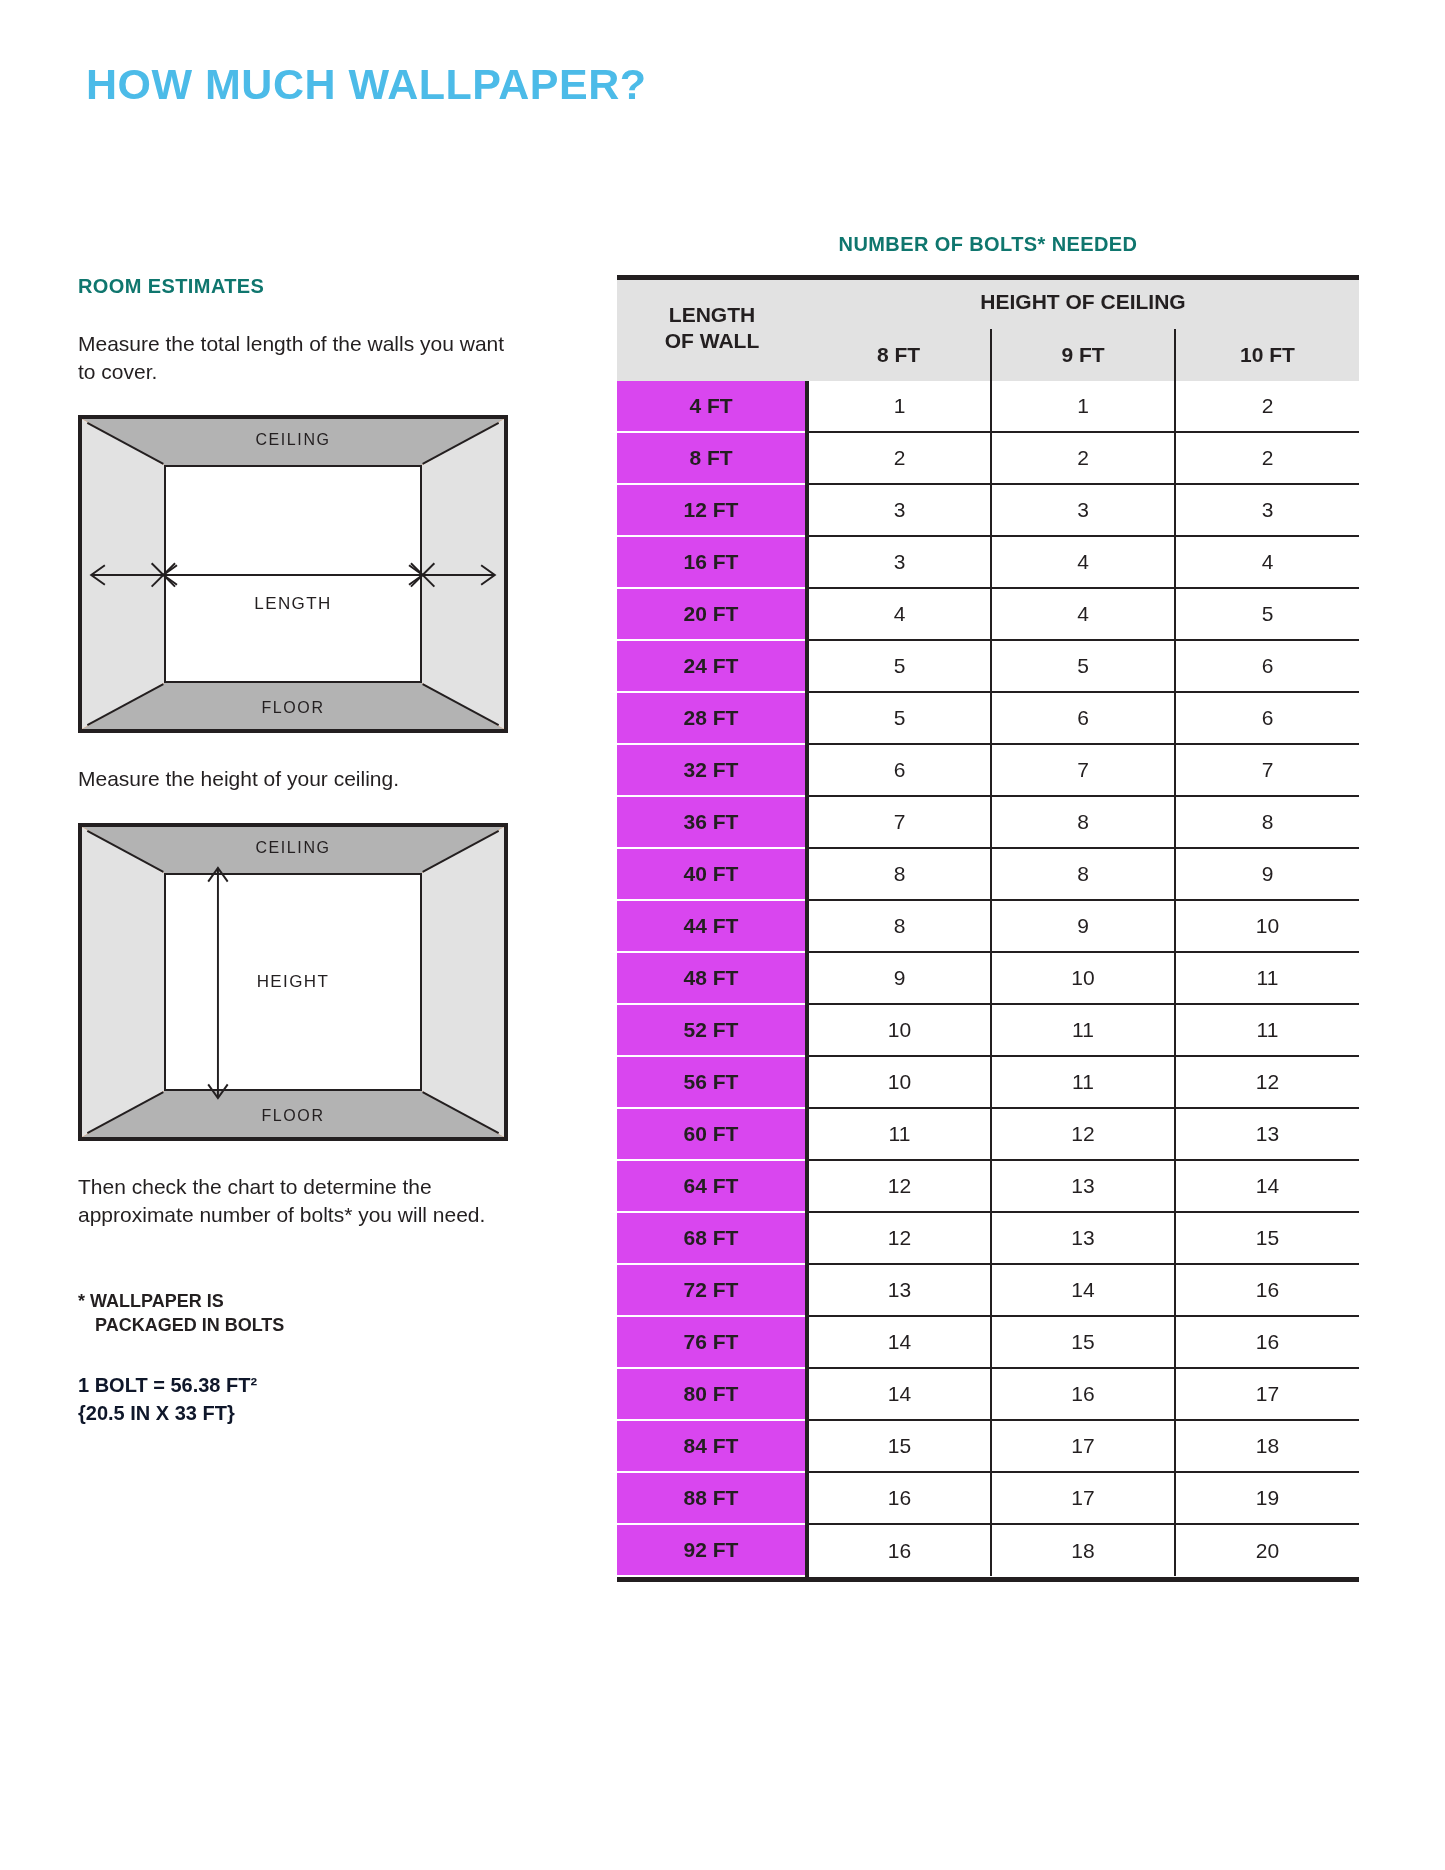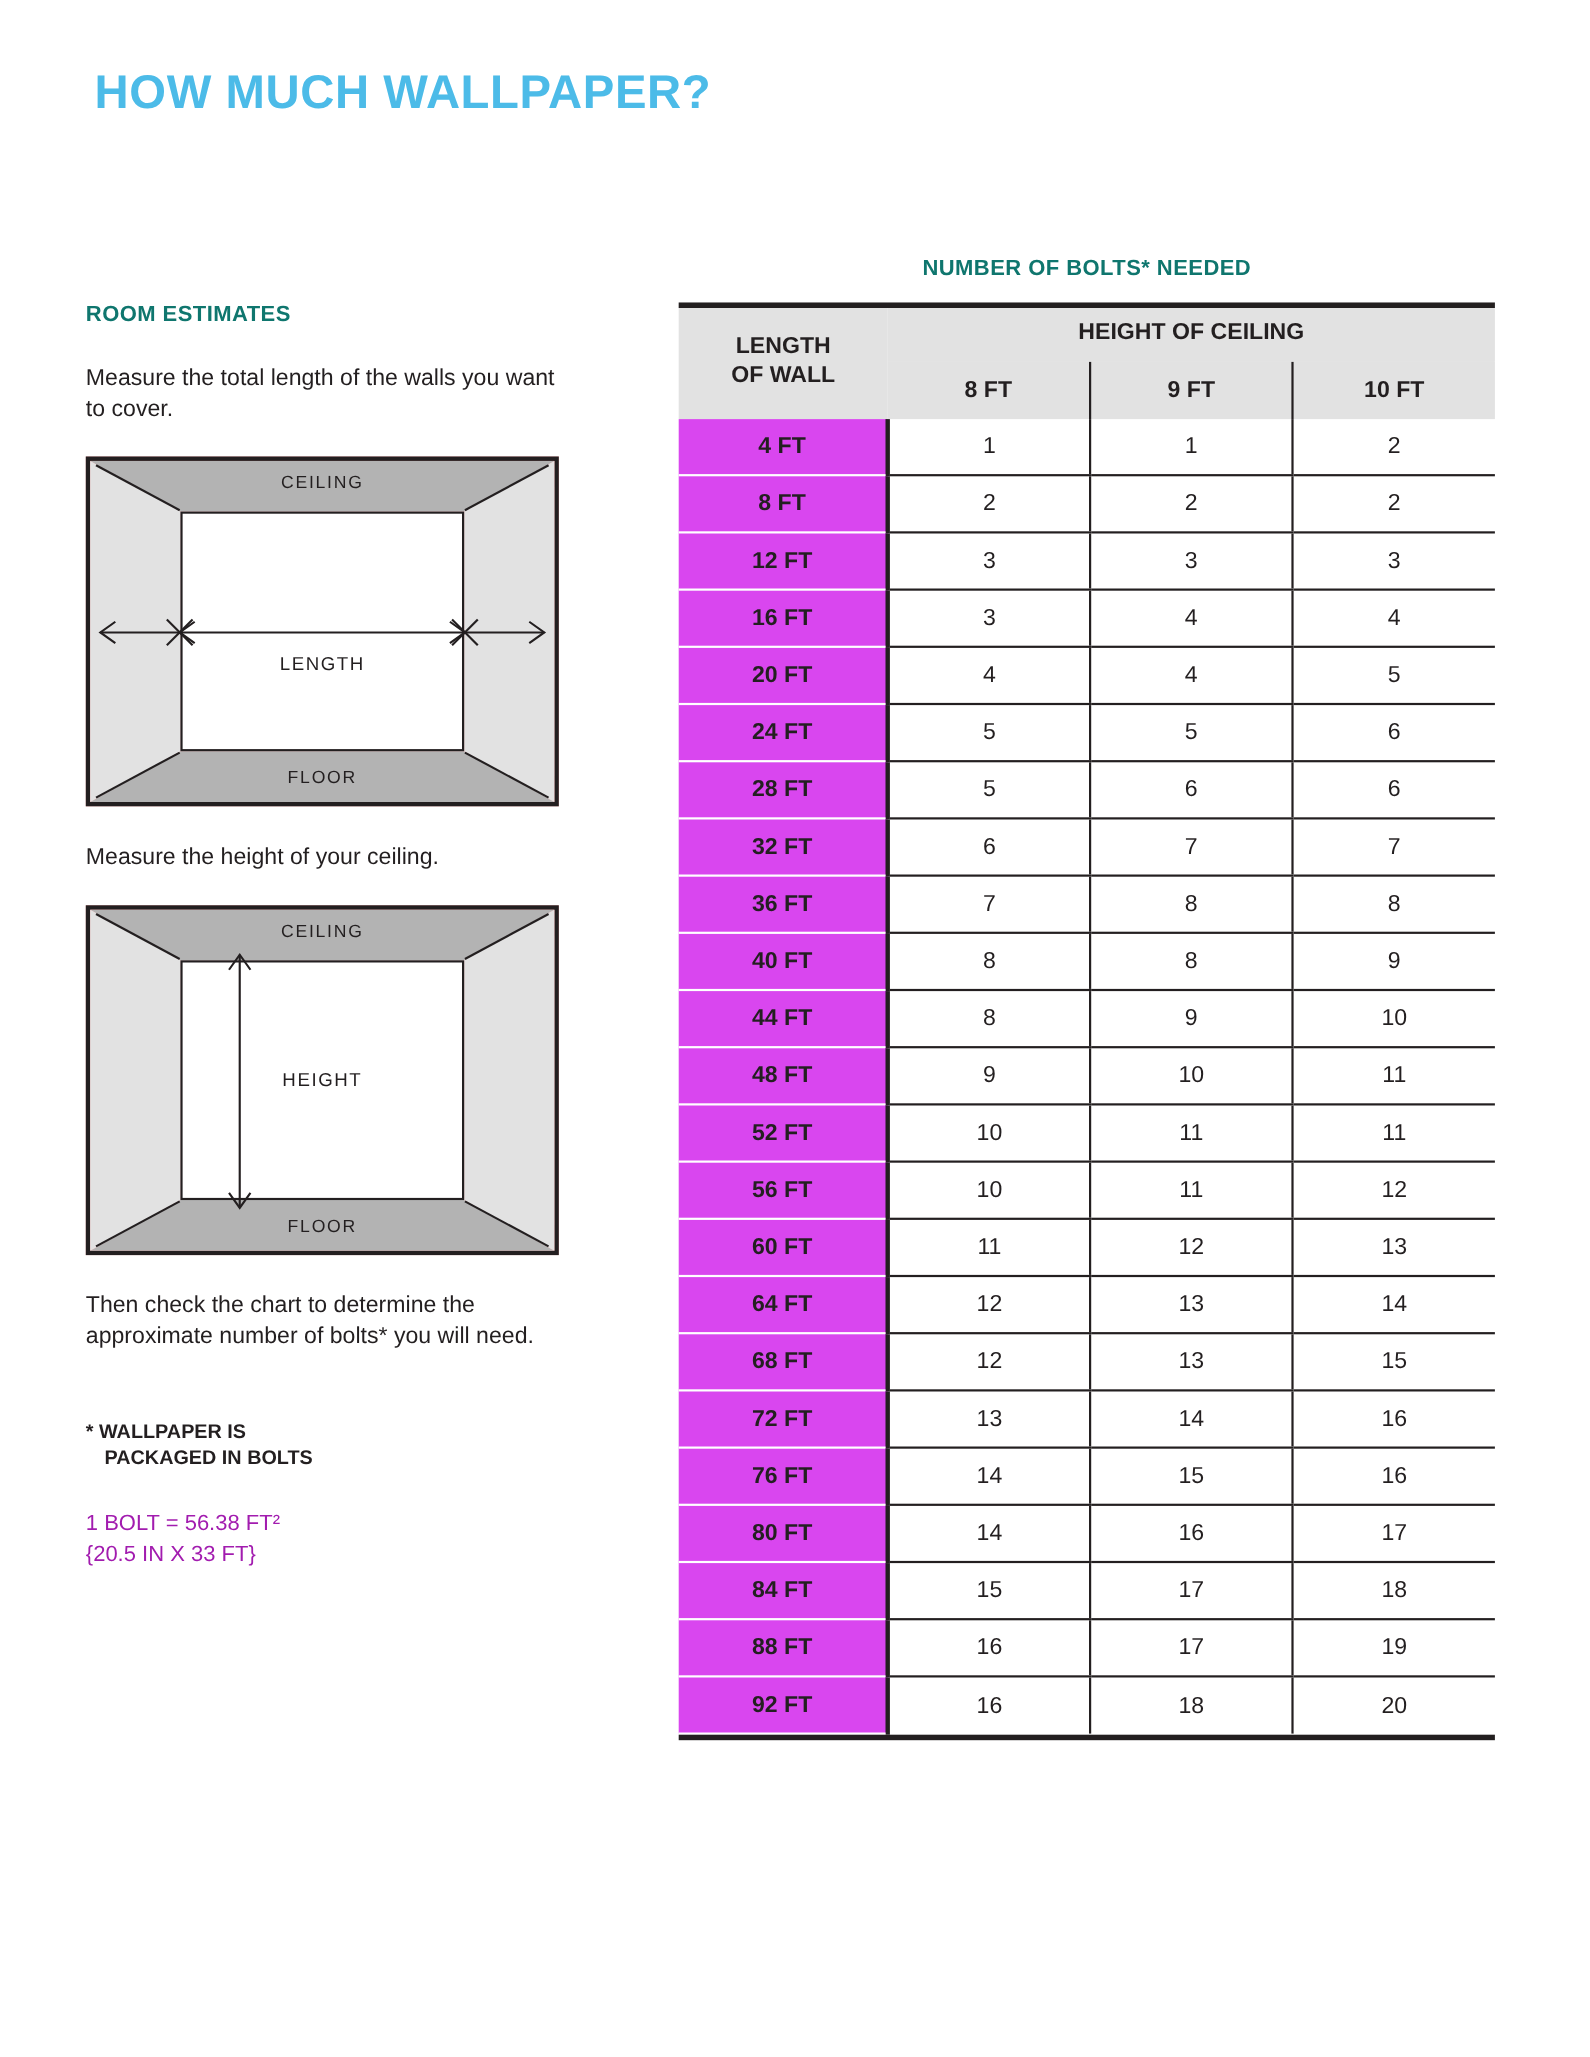--- a/index.html
+++ b/index.html
@@ -50,21 +50,21 @@
     margin-top: 32px;
   }
   
   .room {
     position: relative;
     width: 430px;
     height: 318px;
     margin-top: 30px;
     border: 4px solid #231f20;
     box-sizing: border-box;
-    background: #fca5a5;
+    background: #f97316;
   }
   .room .inner {
     position: absolute;
     left: 82px;
     top: 46px;
     right: 82px;
     bottom: 46px;
     border: 2px solid #231f20;
     background: #ffffff;
     box-sizing: border-box;
@@ -131,23 +131,23 @@
     margin-top: 60px;
     font-size: 18px;
     font-weight: bold;
     line-height: 1.35;
     color: #231f20;
   }
   .note-block .ln2 { padding-left: 17px; }
   .bolt-block {
     margin-top: 34px;
     font-size: 20px;
-    font-weight: normal;
+    font-weight: bold;
     line-height: 1.4;
-    color: #a21caf;
+    color: #0f172a;
   }
   
   #table-wrap {
     position: absolute;
     left: 617px;
     top: 275px;
     width: 742px;
   }
   #table-head-label {
     position: absolute;

